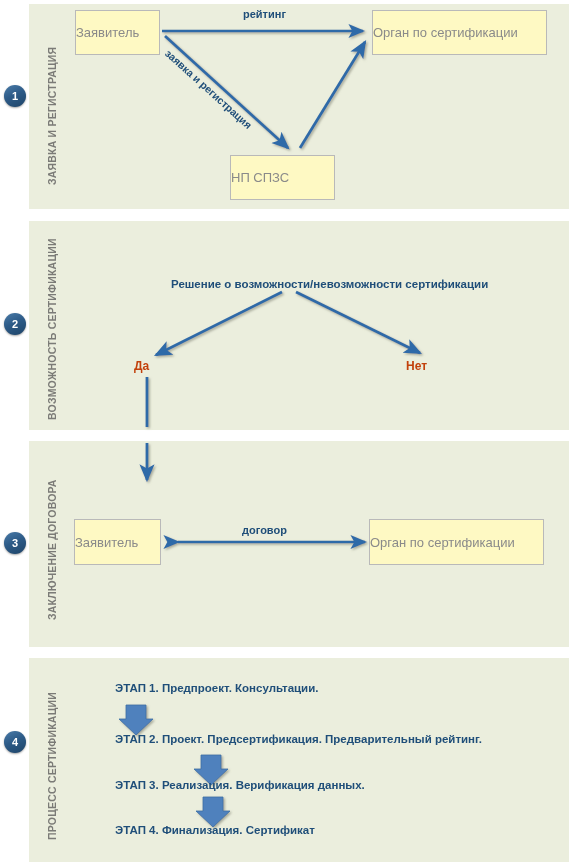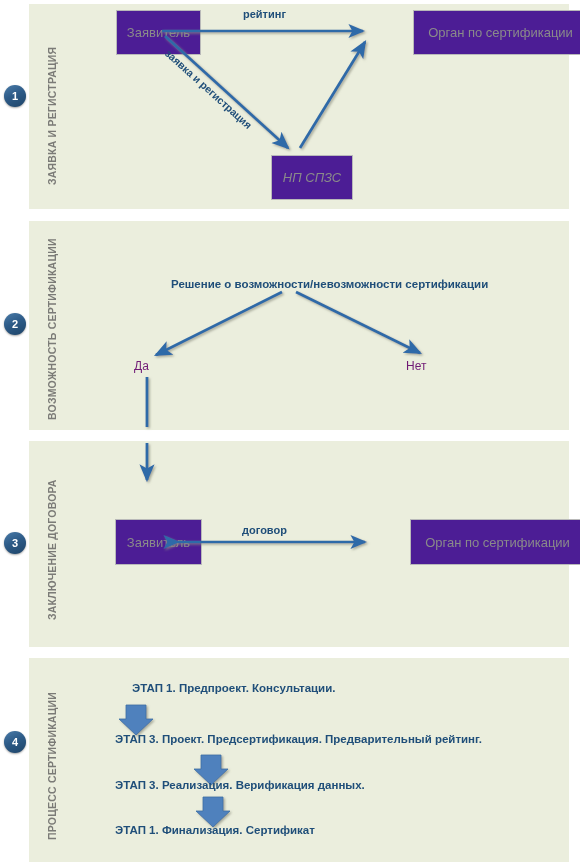--- a/index.html
+++ b/index.html
@@ -51,31 +51,30 @@
     font-weight: bold;
     letter-spacing: 0.2px;
     white-space: nowrap;
     transform-origin: 0 0;
     transform: rotate(-90deg);
     z-index: 10;
   }
 
   .node {
     position: absolute;
-    background: #4c1d95;
+    background: #fef9c3;
     border: 1px solid #b9b9b9;
     color: #8a8a8a;
     font-size: 13px;
     display: flex;
     align-items: center;
-    justify-content: center;
+    justify-content: flex-start;
     text-align: center;
     box-sizing: border-box;
     z-index: 5;
-    margin-left: 41px;
   }
 
   .edge-label {
     position: absolute;
     color: #1f4e79;
     font-size: 11px;
     font-weight: bold;
     white-space: nowrap;
     z-index: 12;
   }
@@ -85,23 +84,23 @@
     color: #1f4e79;
     font-size: 10.5px;
     font-weight: bold;
     white-space: nowrap;
     transform-origin: 0 0;
     z-index: 12;
   }
 
   .yn-label {
     position: absolute;
-    color: #701a75;
+    color: #c2410c;
     font-size: 12px;
-    font-weight: normal;
+    font-weight: bold;
     white-space: nowrap;
     z-index: 12;
   }
 
   .decision-label {
     position: absolute;
     color: #1f4e79;
     font-size: 11.5px;
     font-weight: bold;
     white-space: nowrap;
@@ -178,21 +177,21 @@
 
   <div class="badge" style="left:4px;top:85px;">1</div>
   <div class="vlabel" style="left:46px;top:185px;">ЗАЯВКА И РЕГИСТРАЦИЯ</div>
 
   <div class="node" style="left:75px;top:10px;width:85px;height:45px;">
     <span>Заявитель</span>
   </div>
   <div class="node" style="left:372px;top:10px;width:175px;height:45px;">
     <span>Орган по сертификации</span>
   </div>
-  <div class="node" style="left:230px;top:155px;width:82px;height:45px;font-style:italic;">
+  <div class="node" style="left:230px;top:155px;width:105px;height:45px;">
     <span>НП СПЗС</span>
   </div>
 
   <div class="edge-label" style="left:243px;top:8px;">рейтинг</div>
   <div class="rot-label" style="left:171px;top:47px;transform:rotate(42deg);">заявка и регистрация</div>
 
   <div class="badge" style="left:4px;top:313px;">2</div>
   <div class="vlabel" style="left:46px;top:420px;">ВОЗМОЖНОСТЬ СЕРТИФИКАЦИИ</div>
 
   <div class="decision-label" style="left:128px;top:278px;">Решение о возможности/невозможности сертификации</div>
@@ -206,18 +205,18 @@
     <span>Заявитель</span>
   </div>
   <div class="node" style="left:369px;top:519px;width:175px;height:46px;">
     <span>Орган по сертификации</span>
   </div>
   <div class="edge-label" style="left:242px;top:524px;text-align:right;">договор</div>
 
   <div class="badge" style="left:4px;top:731px;">4</div>
   <div class="vlabel" style="left:46px;top:840px;">ПРОЦЕСС СЕРТИФИКАЦИИ</div>
 
-  <div class="stage-label" style="left:115px;top:682px;margin-left:17px;">ЭТАП 1. Предпроект. Консультации.</div>
-  <div class="stage-label" style="left:115px;top:733px;">ЭТАП 3. Проект. Предсертификация. Предварительный рейтинг.</div>
+  <div class="stage-label" style="left:115px;top:682px;">ЭТАП 1. Предпроект. Консультации.</div>
+  <div class="stage-label" style="left:115px;top:733px;">ЭТАП 2. Проект. Предсертификация. Предварительный рейтинг.</div>
   <div class="stage-label" style="left:115px;top:779px;">ЭТАП 3. Реализация. Верификация данных.</div>
-  <div class="stage-label" style="left:115px;top:824px;">ЭТАП 1. Финализация. Сертификат</div>
+  <div class="stage-label" style="left:115px;top:824px;">ЭТАП 4. Финализация. Сертификат</div>
 
 </div>
 
 </body></html>

